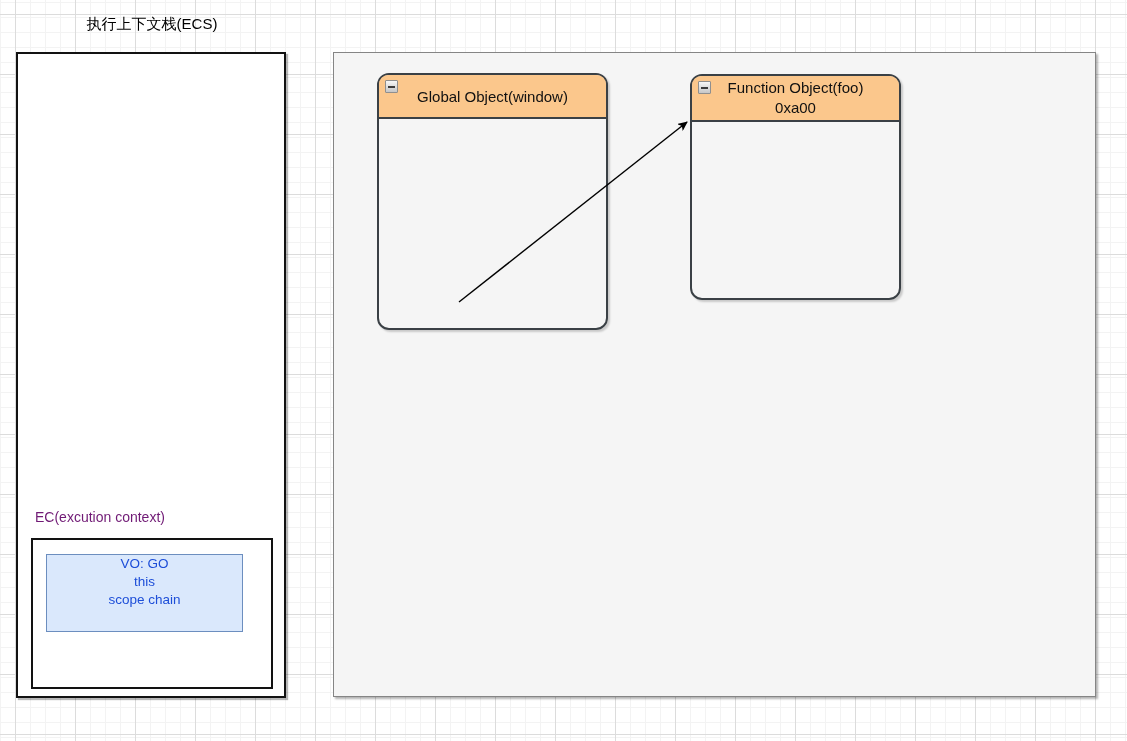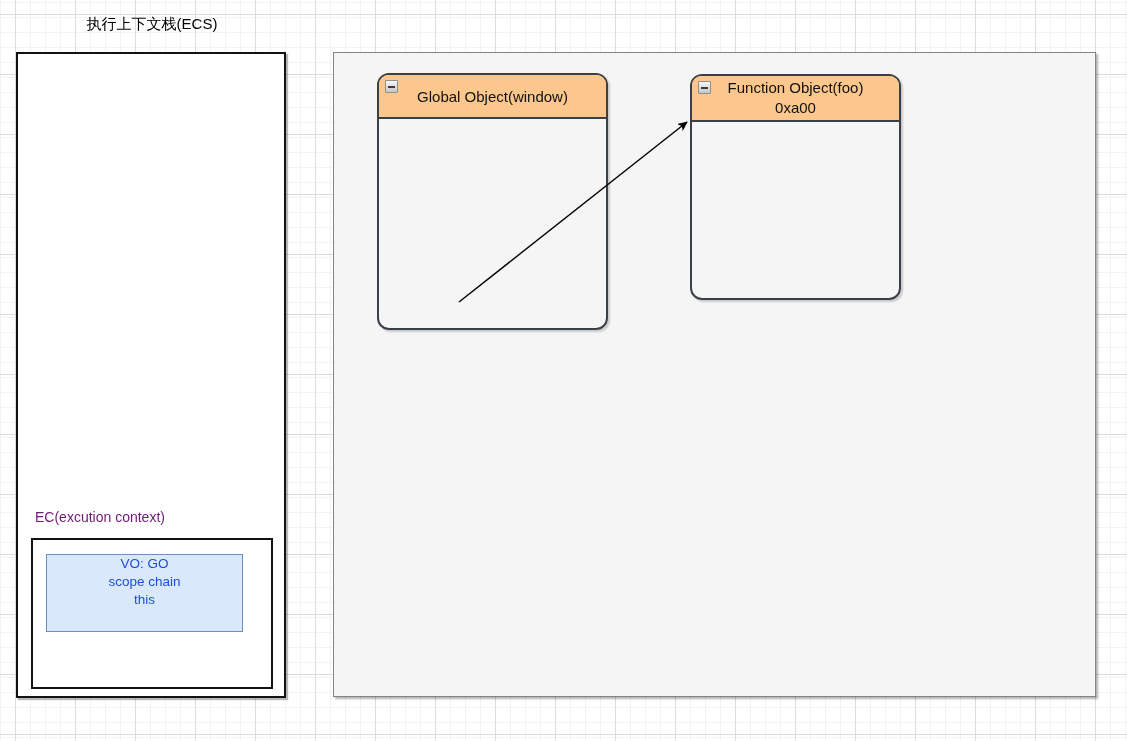--- a/index.html
+++ b/index.html
@@ -86,22 +86,22 @@
 </head>
 <body>
 
 <div class="abs ecs-title">执行上下文栈(ECS)</div>
 
 <div class="abs ecs-rect"></div>
 <div class="abs ec-label">EC(excution context)</div>
 <div class="abs ec-rect"></div>
 <div class="abs vo-box">
   <div class="line">VO: GO</div>
+  <div class="line">this</div>
   <div class="line">scope chain</div>
-  <div class="line">this</div>
 </div>
 
 <div class="abs heap-panel"></div>
 
 <div class="node node-global">
   <div class="node-header">
     <span class="collapse-btn">
         <span class="minus-bar"></span>
       </span>
     <span>Global Object(window)</span>

